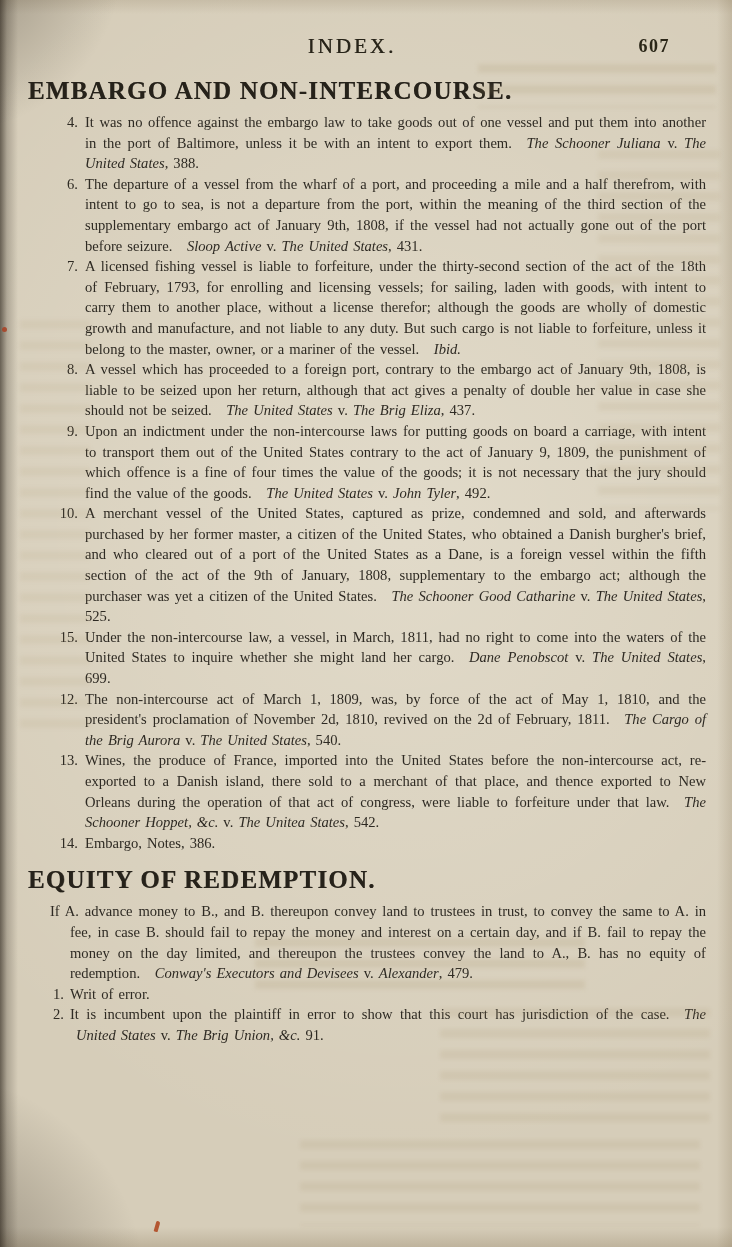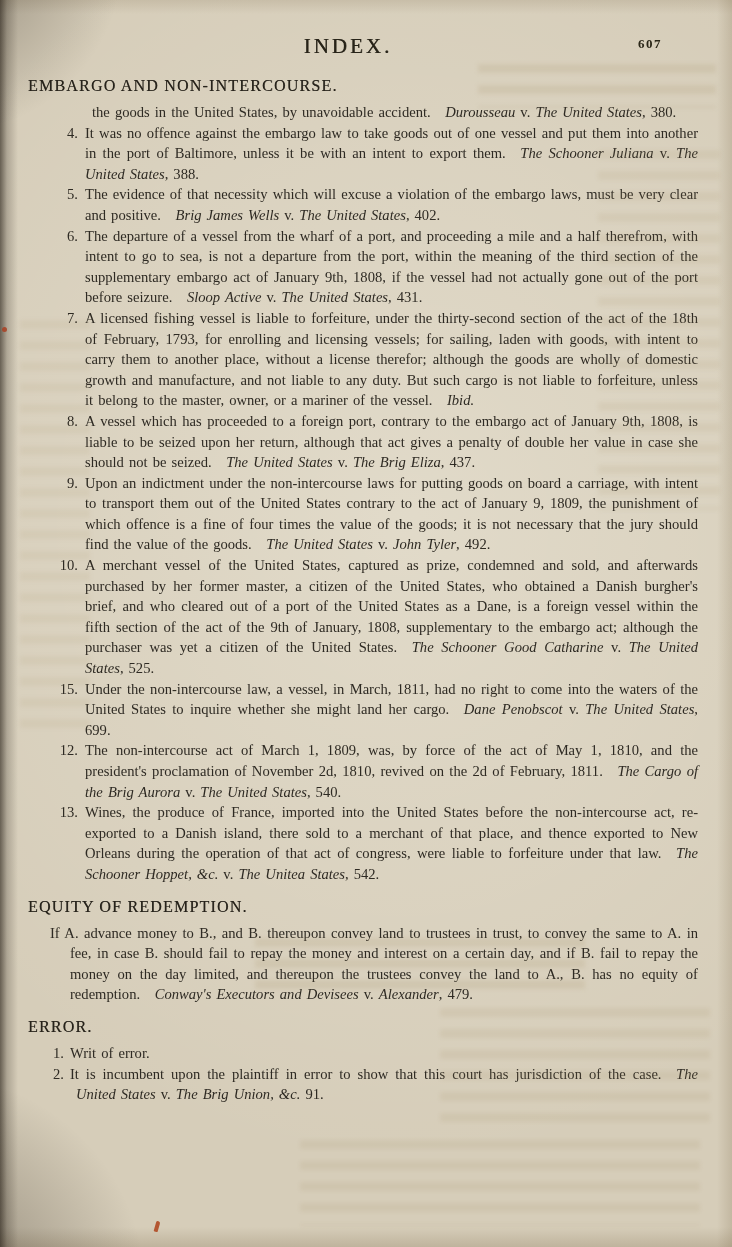--- a/index.html
+++ b/index.html
@@ -1,45 +1,45 @@
 <!DOCTYPE html>
 <html><head>
 <meta charset="utf-8">
 <style>
   html,body{margin:0;padding:0;background:#8a8072;}
   .page{
     position:relative;
     width:732px;height:1247px;
     box-sizing:border-box;
     overflow:hidden;
-    padding:34px 34px 0 28px;
+    padding:34px 26px 0 28px;
     font-family:"Liberation Serif","DejaVu Serif",serif;
     color:#2e2a23;
     background:
       radial-gradient(circle 240px at -50px -40px, rgba(35,27,18,.38), rgba(35,27,18,0) 72%),
       radial-gradient(circle 300px at -70px 1290px, rgba(35,27,18,.42), rgba(35,27,18,0) 72%),
       linear-gradient(90deg, rgba(28,21,13,.6) 0px, rgba(28,21,13,.22) 7px, rgba(28,21,13,0) 18px),
       linear-gradient(270deg, rgba(118,98,66,.20) 0px, rgba(118,98,66,0) 15px),
       linear-gradient(180deg, rgba(118,98,66,.16) 0px, rgba(118,98,66,0) 14px),
       linear-gradient(0deg, rgba(118,98,66,.24) 0px, rgba(118,98,66,0) 20px),
       radial-gradient(ellipse 120% 80% at 55% 42%, rgba(255,253,244,.28), rgba(255,253,244,0) 65%),
       #d6cdb9;
   }
   .page-header{position:relative;height:26px;margin-bottom:2px;}
   .running-title{
     position:absolute;left:0;right:30px;text-align:center;
     font-size:21px;letter-spacing:3px;color:#272318;
     text-shadow:.4px 0 0 rgba(39,35,24,.75);
   }
   .page-number{
     position:absolute;right:36px;top:2px;
-    font-size:13px;font-weight:bold;letter-spacing:1.5px;color:#2b2718;
+    font-size:18px;font-weight:bold;letter-spacing:1.5px;color:#2b2718;
   }
   .sec-heading{
-    font-size:16px;font-weight:normal;letter-spacing:1.2px;
+    font-size:25px;font-weight:bold;letter-spacing:1.2px;
     color:#26221a;margin:13px 0 7px 0;
     text-shadow:.3px 0 0 rgba(38,34,26,.6);
   }
   .sec-0 .sec-heading{margin-top:17px;}
   .entry{
     margin:0;
     font-size:14.6px;line-height:20.6px;
     text-align:justify;word-spacing:1.4px;
     padding-left:57px;text-indent:-29px;
   }
@@ -77,38 +77,36 @@
 
 <div class="page">
   <div class="page-header">
     <span class="running-title">INDEX.</span>
     <span class="page-number">607</span>
   </div>
 
   <main id="sections">
       <section class="sec sec-0">
         <h2 class="sec-heading">EMBARGO AND NON-INTERCOURSE.</h2>
-        <p class="entry cont"><span class="rm">the goods in the United States, by unavoidable accident.  </span><span class="it">Durousseau</span><span class="rm"> v. </span><span class="it">The United States</span><span class="rm">, 380.</span></p>
         <p class="entry"><span class="num">4.</span><span class="rm">It was no offence against the embargo law to take goods out of one vessel and put them into another in the port of Baltimore, unless it be with an intent to export them.  </span><span class="it">The Schooner Juliana</span><span class="rm"> v. </span><span class="it">The United States</span><span class="rm">, 388.</span></p>
-        <p class="entry"><span class="num">5.</span><span class="rm">The evidence of that necessity which will excuse a violation of the embargo laws, must be very clear and positive.  </span><span class="it">Brig James Wells</span><span class="rm"> v. </span><span class="it">The United States</span><span class="rm">, 402.</span></p>
         <p class="entry"><span class="num">6.</span><span class="rm">The departure of a vessel from the wharf of a port, and proceeding a mile and a half therefrom, with intent to go to sea, is not a departure from the port, within the meaning of the third section of the supplementary embargo act of January 9th, 1808, if the vessel had not actually gone out of the port before seizure.  </span><span class="it">Sloop Active</span><span class="rm"> v. </span><span class="it">The United States</span><span class="rm">, 431.</span></p>
         <p class="entry"><span class="num">7.</span><span class="rm">A licensed fishing vessel is liable to forfeiture, under the thirty-second section of the act of the 18th of February, 1793, for enrolling and licensing vessels; for sailing, laden with goods, with intent to carry them to another place, without a license therefor; although the goods are wholly of domestic growth and manufacture, and not liable to any duty. But such cargo is not liable to forfeiture, unless it belong to the master, owner, or a mariner of the vessel.  </span><span class="it">Ibid.</span></p>
         <p class="entry"><span class="num">8.</span><span class="rm">A vessel which has proceeded to a foreign port, contrary to the embargo act of January 9th, 1808, is liable to be seized upon her return, although that act gives a penalty of double her value in case she should not be seized.  </span><span class="it">The United States</span><span class="rm"> v. </span><span class="it">The Brig Eliza</span><span class="rm">, 437.</span></p>
         <p class="entry"><span class="num">9.</span><span class="rm">Upon an indictment under the non-intercourse laws for putting goods on board a carriage, with intent to transport them out of the United States contrary to the act of January 9, 1809, the punishment of which offence is a fine of four times the value of the goods; it is not necessary that the jury should find the value of the goods.  </span><span class="it">The United States</span><span class="rm"> v. </span><span class="it">John Tyler</span><span class="rm">, 492.</span></p>
         <p class="entry"><span class="num">10.</span><span class="rm">A merchant vessel of the United States, captured as prize, condemned and sold, and afterwards purchased by her former master, a citizen of the United States, who obtained a Danish burgher's brief, and who cleared out of a port of the United States as a Dane, is a foreign vessel within the fifth section of the act of the 9th of January, 1808, supplementary to the embargo act; although the purchaser was yet a citizen of the United States.  </span><span class="it">The Schooner Good Catharine</span><span class="rm"> v. </span><span class="it">The United States</span><span class="rm">, 525.</span></p>
         <p class="entry"><span class="num">15.</span><span class="rm">Under the non-intercourse law, a vessel, in March, 1811, had no right to come into the waters of the United States to inquire whether she might land her cargo.  </span><span class="it">Dane Penobscot</span><span class="rm"> v. </span><span class="it">The United States</span><span class="rm">, 699.</span></p>
         <p class="entry"><span class="num">12.</span><span class="rm">The non-intercourse act of March 1, 1809, was, by force of the act of May 1, 1810, and the president's proclamation of November 2d, 1810, revived on the 2d of February, 1811.  </span><span class="it">The Cargo of the Brig Aurora</span><span class="rm"> v. </span><span class="it">The United States</span><span class="rm">, 540.</span></p>
         <p class="entry"><span class="num">13.</span><span class="rm">Wines, the produce of France, imported into the United States before the non-intercourse act, re-exported to a Danish island, there sold to a merchant of that place, and thence exported to New Orleans during the operation of that act of congress, were liable to forfeiture under that law.  </span><span class="it">The Schooner Hoppet, &amp;c.</span><span class="rm"> v. </span><span class="it">The Unitea States</span><span class="rm">, 542.</span></p>
+        <p class="entry"><span class="num">14.</span><span class="rm">Embargo, Notes, 386.</span></p>
       </section>
       <section class="sec sec-1">
         <h2 class="sec-heading">EQUITY OF REDEMPTION.</h2>
         <p class="entry para"><span class="rm">If A. advance money to B., and B. thereupon convey land to trustees in trust, to convey the same to A. in fee, in case B. should fail to repay the money and interest on a certain day, and if B. fail to repay the money on the day limited, and thereupon the trustees convey the land to A., B. has no equity of redemption.  </span><span class="it">Conway's Executors and Devisees</span><span class="rm"> v. </span><span class="it">Alexander</span><span class="rm">, 479.</span></p>
       </section>
       <section class="sec sec-2">
-        <h2 class="sec-heading">ERROR.</h2>
         <p class="entry"><span class="num">1.</span><span class="rm">Writ of error.</span></p>
         <p class="entry"><span class="num">2.</span><span class="rm">It is incumbent upon the plaintiff in error to show that this court has jurisdiction of the case.  </span><span class="it">The United States</span><span class="rm"> v. </span><span class="it">The Brig Union, &amp;c.</span><span class="rm"> 91.</span></p>
       </section>
     </main>
 
   <div class="ghost g1"></div>
   <div class="ghost g2"></div>
   <div class="ghost g3"></div>
   <div class="ghost g4"></div>
   <div class="ghost g5"></div>

